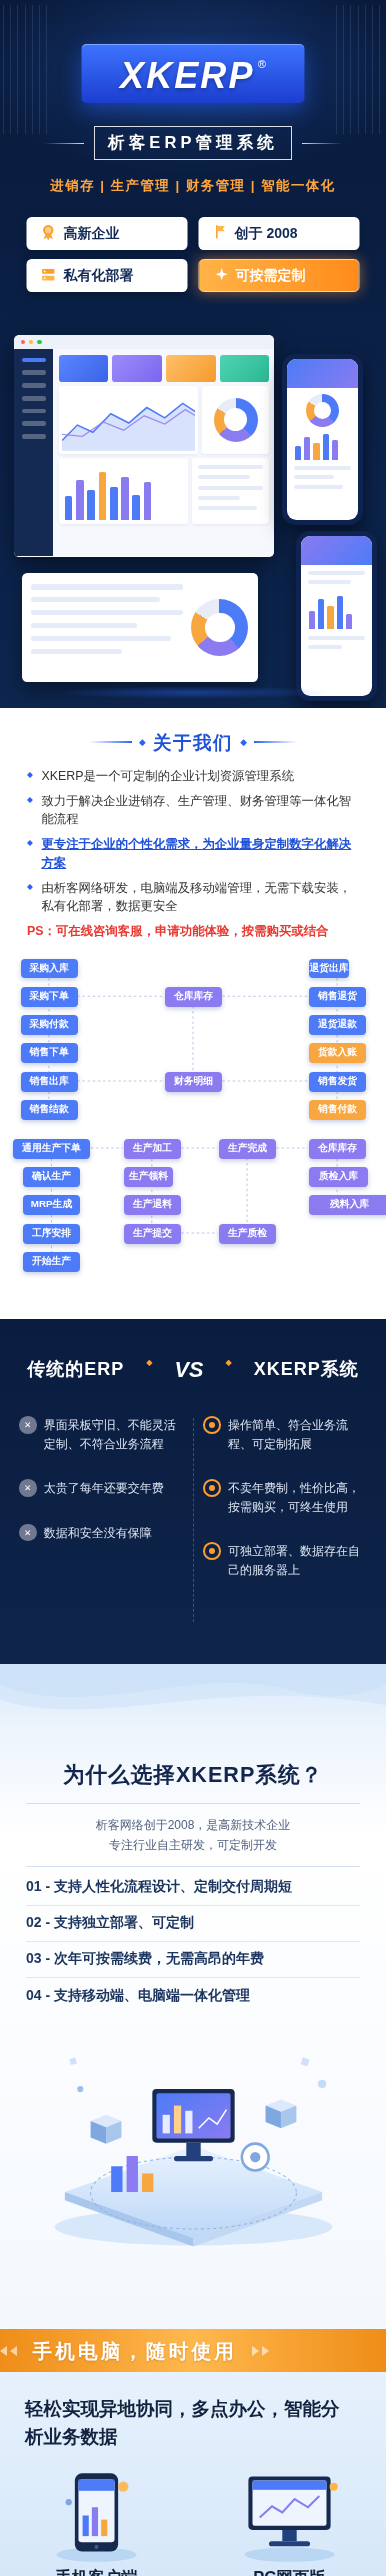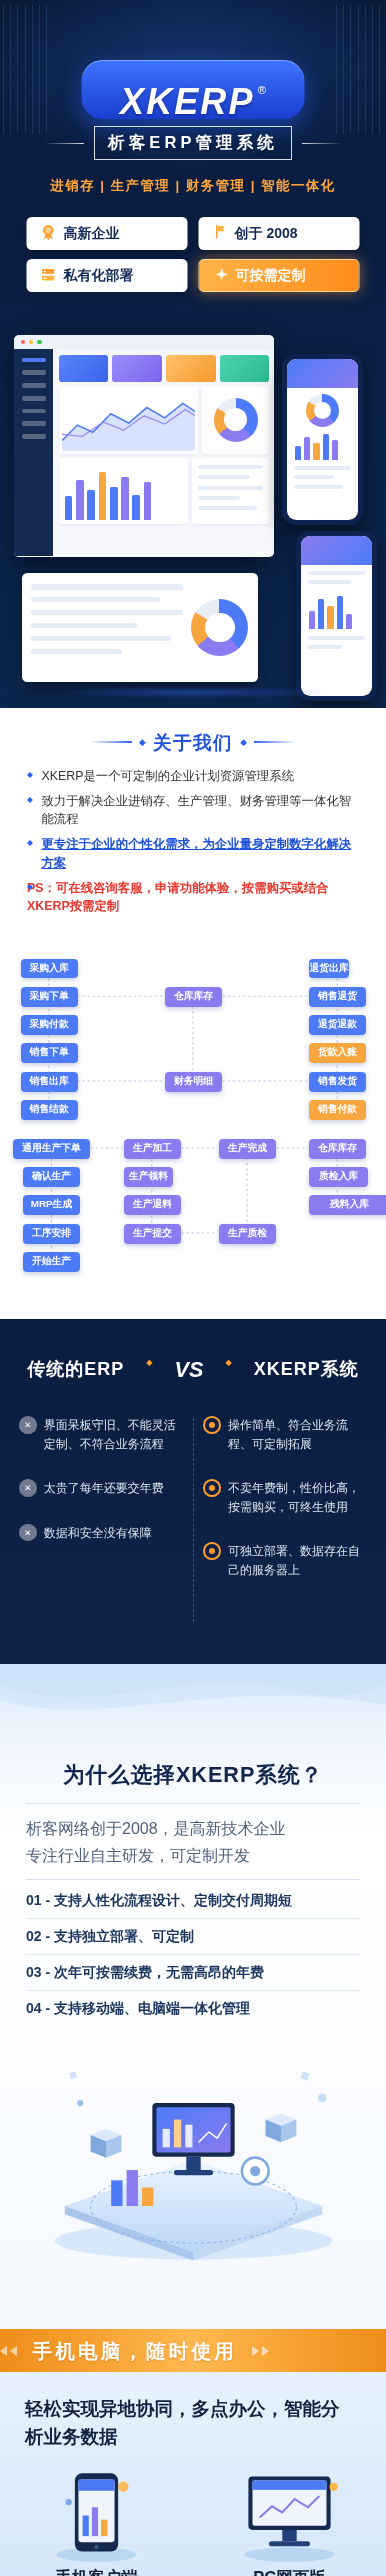--- a/index.html
+++ b/index.html
@@ -5,21 +5,21 @@
 *{margin:0;padding:0;box-sizing:border-box}
 html,body{background:#fff}
 body{width:386px;font-family:"Liberation Sans","DejaVu Sans",sans-serif;color:#222}
 #page{position:relative;width:386px;height:2665px;overflow:hidden;background:#fff}
 .sec{position:absolute;left:0;width:386px;overflow:hidden}
 
 
 #sec-header{top:0;height:708px;background:radial-gradient(ellipse 319px 155px at 50% 67px,#16356e 0%,rgba(22,53,110,0) 70%),linear-gradient(180deg,#091a3a 0%,#0b2148 55%,#0d264f 100%)}
 .side-deco{position:absolute;top:5.2px;width:47px;height:129px;opacity:.16;background:repeating-linear-gradient(90deg,#7fa8e0 0 1px,transparent 1px 7.2px)}
 .side-deco.l{left:3.1px}.side-deco.r{right:3.1px}
-.logo-box{position:absolute;left:50%;top:60px;transform:translateX(-50%);width:223px;height:59px;border-radius:21px;background:linear-gradient(180deg,#3e74ff,#1b3ecf);box-shadow:0 7.2px 20.6px rgba(35,90,230,.55),inset 0 1px 0 rgba(255,255,255,.35);display:flex;align-items:flex-start;justify-content:center;padding-top:24px}
+.logo-box{position:absolute;left:50%;top:44px;transform:translateX(-50%);width:223px;height:59px;border-radius:5px;background:linear-gradient(180deg,#3e74ff,#1b3ecf);box-shadow:0 7.2px 20.6px rgba(35,90,230,.55),inset 0 1px 0 rgba(255,255,255,.35);display:flex;align-items:flex-start;justify-content:center;padding-top:14px}
 .logo-text{font-size:36px;font-weight:bold;font-style:italic;letter-spacing:2.1px;color:#fff;text-shadow:0 1.5px 4.1px rgba(0,0,0,.3);line-height:1}
 .reg{font-size:11.3px;color:#fff;font-style:normal;margin-left:3.1px}
 .sub-frame{position:absolute;left:0;top:126px;width:386px;display:flex;align-items:center;justify-content:center;gap:9.3px}
 .sub-line{width:40px;height:1px;background:linear-gradient(90deg,rgba(255,255,255,0),rgba(255,255,255,.85))}
 .sub-line.r{transform:scaleX(-1)}
 .sub-box{border:1px solid rgba(255,255,255,.85);padding:5.2px 13.4px;font-size:16.5px;letter-spacing:4.1px;color:#fff;font-weight:bold}
 .tagline{position:absolute;left:0;top:177px;width:386px;text-align:center;color:#ffa53c;font-size:13.4px;font-weight:bold;letter-spacing:1.5px}
 .badges{position:absolute;left:50%;top:217px;transform:translateX(-50%);width:333px;display:grid;grid-template-columns:1fr 1fr;gap:9.3px 11.3px}
 .badge{height:33px;border-radius:5.2px;background:#fff;display:flex;align-items:center;gap:7.2px;padding-left:14.4px;color:#122a55;font-size:14px;font-weight:bold;box-shadow:0 3.1px 9.3px rgba(0,0,0,.25)}
 .badge.alt{background:linear-gradient(90deg,#ffb347,#ff8c1a);color:#fff;border:1px solid #ffd99c;box-shadow:0 0 13.4px rgba(255,150,40,.55)}
@@ -85,21 +85,21 @@
 .vs-item{display:flex;gap:7.2px;margin-bottom:26px}
 .vi-cross{flex:none;width:17.5px;height:17.5px;border-radius:50%;background:#70798f;color:#fff;display:flex;align-items:center;justify-content:center;font-size:8.8px;font-weight:bold}
 .vi-target{flex:none;width:17.5px;height:17.5px;border-radius:50%;border:2.1px solid #ff9d2b;display:flex;align-items:center;justify-content:center}
 .vi-target b{width:6.2px;height:6.2px;border-radius:50%;background:#ff9d2b}
 .vs-text{color:#dde5f2;font-size:12px;line-height:1.55}
 
 
 #sec-why{top:1664px;height:665px;background:linear-gradient(180deg,#d9eafc 0%,#eef5fd 72px,#ffffff 175px,#f4f8fd 100%)}
 .wave{position:absolute;top:0;left:0}
 .why-title{position:relative;margin-top:96px;text-align:center;color:#13264d;font-size:21.6px;font-weight:bold;letter-spacing:1px}
-.why-desc{margin:14.4px auto 0;width:334px;border-top:0.5px solid #d4dfef;border-bottom:0.5px solid #d4dfef;padding:10.3px 0;text-align:left;color:#51627f;font-size:16px;line-height:1.7}
+.why-desc{margin:14.4px auto 0;width:334px;border-top:0.5px solid #d4dfef;border-bottom:0.5px solid #d4dfef;padding:10.3px 0;text-align:center;color:#51627f;font-size:12px;line-height:1.7}
 .why-list{margin:3.1px auto 0;width:334px}
 .why-item{height:36px;display:flex;align-items:center;border-bottom:0.5px solid #dfe8f4;color:#1c355f;font-size:14px;font-weight:bold}
 .why-item:last-child{border-bottom:none}
 .why-illo{margin:13.4px auto 0;display:block}
 
 
 #sec-banner{top:2329px;height:44px;background:linear-gradient(90deg,#ef8d18,#ffb84e 50%,#ef8d18);display:flex;align-items:center;gap:15.5px}
 .banner-title{color:#fff;font-size:19.6px;font-weight:bold;letter-spacing:3.1px;text-shadow:0 1px 2.1px rgba(160,80,0,.35)}
 .chevs{display:flex;gap:3.1px}
 .chev{width:0;height:0;border-top:5.7px solid transparent;border-bottom:5.7px solid transparent;border-left:7.2px solid rgba(255,255,255,.6)}
@@ -299,20 +299,21 @@
       <div class="about-item">
         <span class="blt">◆</span>
         <span>致力于解决企业进销存、生产管理、财务管理等一体化智能流程</span>
       </div>
       <div class="about-item hl">
         <span class="blt">◆</span>
         <span>更专注于企业的个性化需求，为企业量身定制数字化解决方案</span>
       </div>
       <div class="about-item">
         <span class="blt">◆</span>
+        <span>由析客网络研发，电脑端及移动端管理，无需下载安装，私有化部署，数据更安全</span>
       </div>
     </div>
     <div class="ps">PS：可在线咨询客服，申请功能体验，按需购买或结合XKERP按需定制</div>
   </section>
 
   <section class="sec" id="sec-flow">
     <svg class="flow-lines" width="386" height="376" viewBox="0 0 750 730">
       <g fill="none" stroke="#bdc9e8" stroke-width="2" stroke-dasharray="5 5">
         <path d="M95,48 V323"></path>
           <path d="M655,48 V323"></path>

